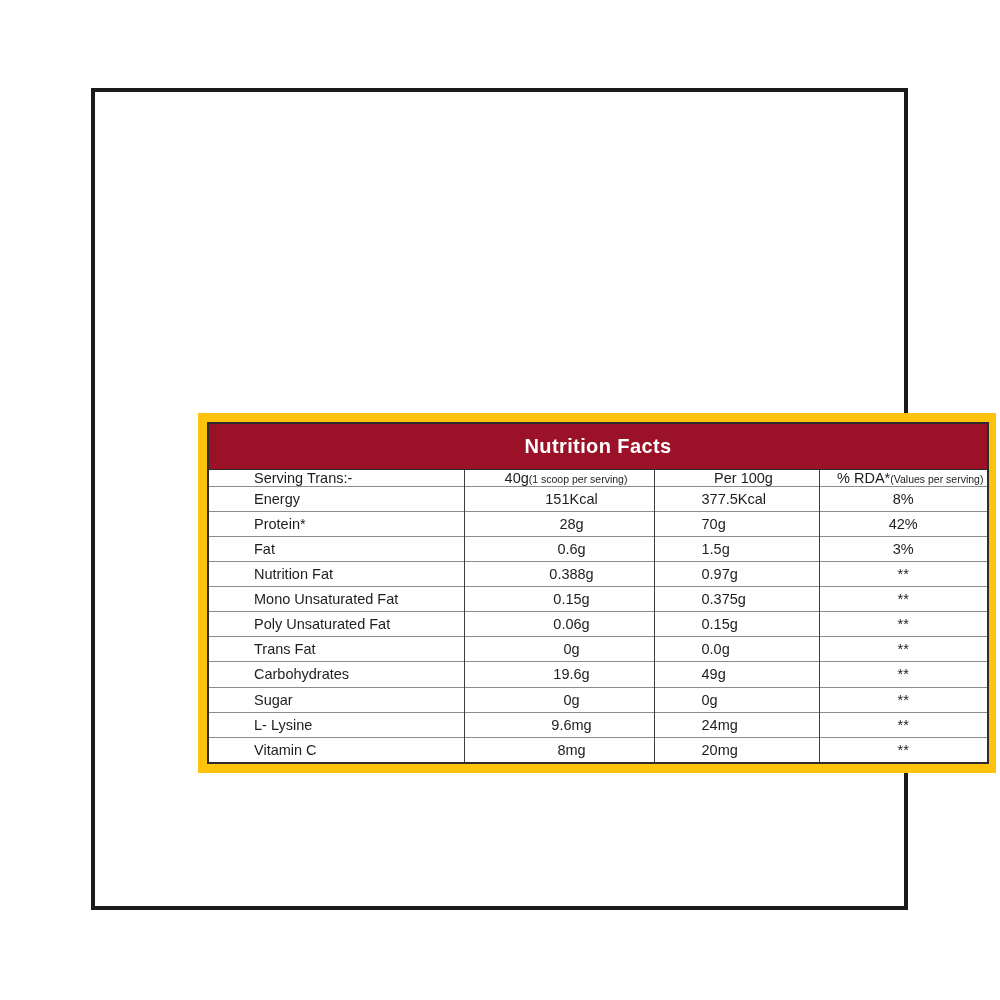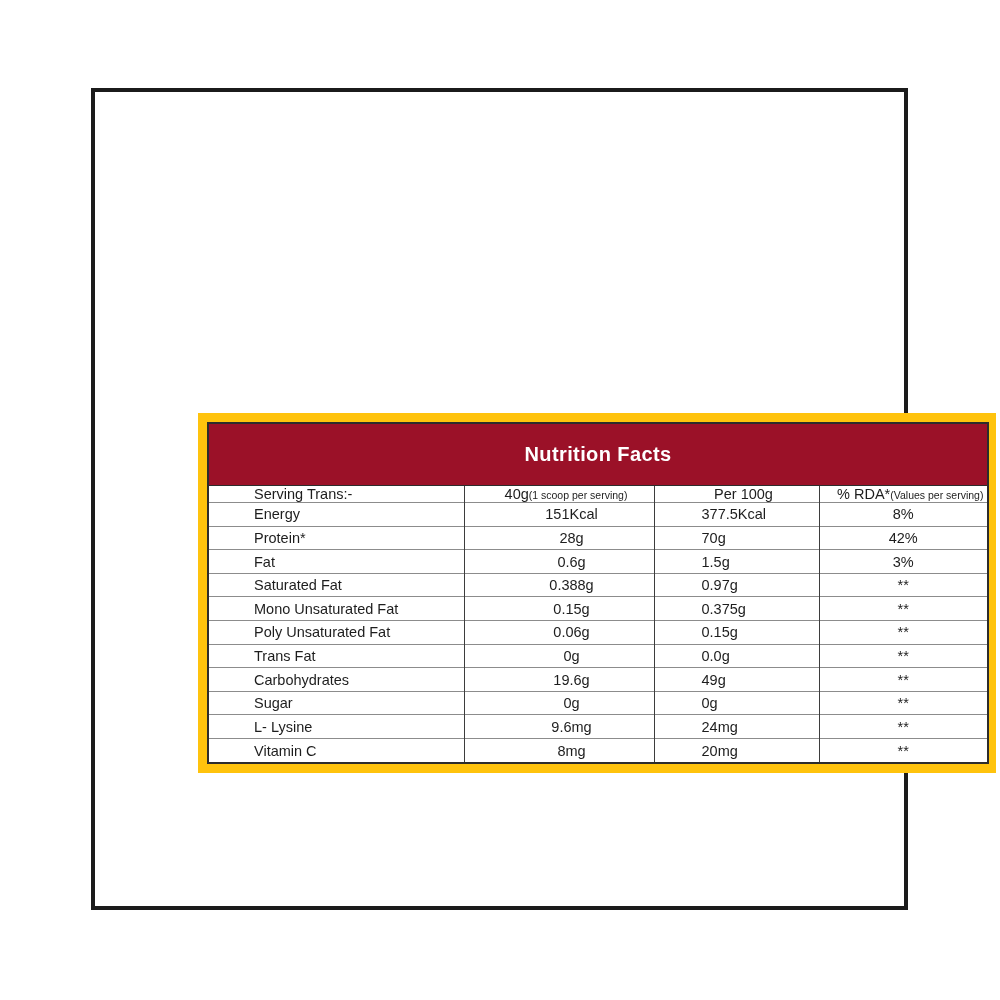--- a/index.html
+++ b/index.html
@@ -46,21 +46,21 @@
   .title-cell {
     height: 29px;
     background: #9B1128;
     color: #ffffff;
     font-size: 20px;
     font-weight: bold;
     letter-spacing: 0.4px;
     text-align: center;
     vertical-align: middle;
     border-bottom: 1px solid #2c2c2c;
-    padding: 16px;
+    padding: 8px;
   }
   th, td {
     font-size: 14.5px;
     color: #1d1d1d;
     font-weight: normal;
     vertical-align: middle;
     padding: 0;
     white-space: nowrap;
     overflow: hidden;
   }
@@ -125,21 +125,21 @@
             <td class="c3">70g</td>
             <td class="c4">42%</td>
           </tr>
             <tr class="grid-row">
             <td class="c1">Fat</td>
             <td class="c2">0.6g</td>
             <td class="c3">1.5g</td>
             <td class="c4">3%</td>
           </tr>
             <tr class="grid-row">
-            <td class="c1">Saturated Fat</td>
+            <td class="c1">Nutrition Fat</td>
             <td class="c2">0.388g</td>
             <td class="c3">0.97g</td>
             <td class="c4">**</td>
           </tr>
             <tr class="grid-row">
             <td class="c1">Mono Unsaturated Fat</td>
             <td class="c2">0.15g</td>
             <td class="c3">0.375g</td>
             <td class="c4">**</td>
           </tr>

